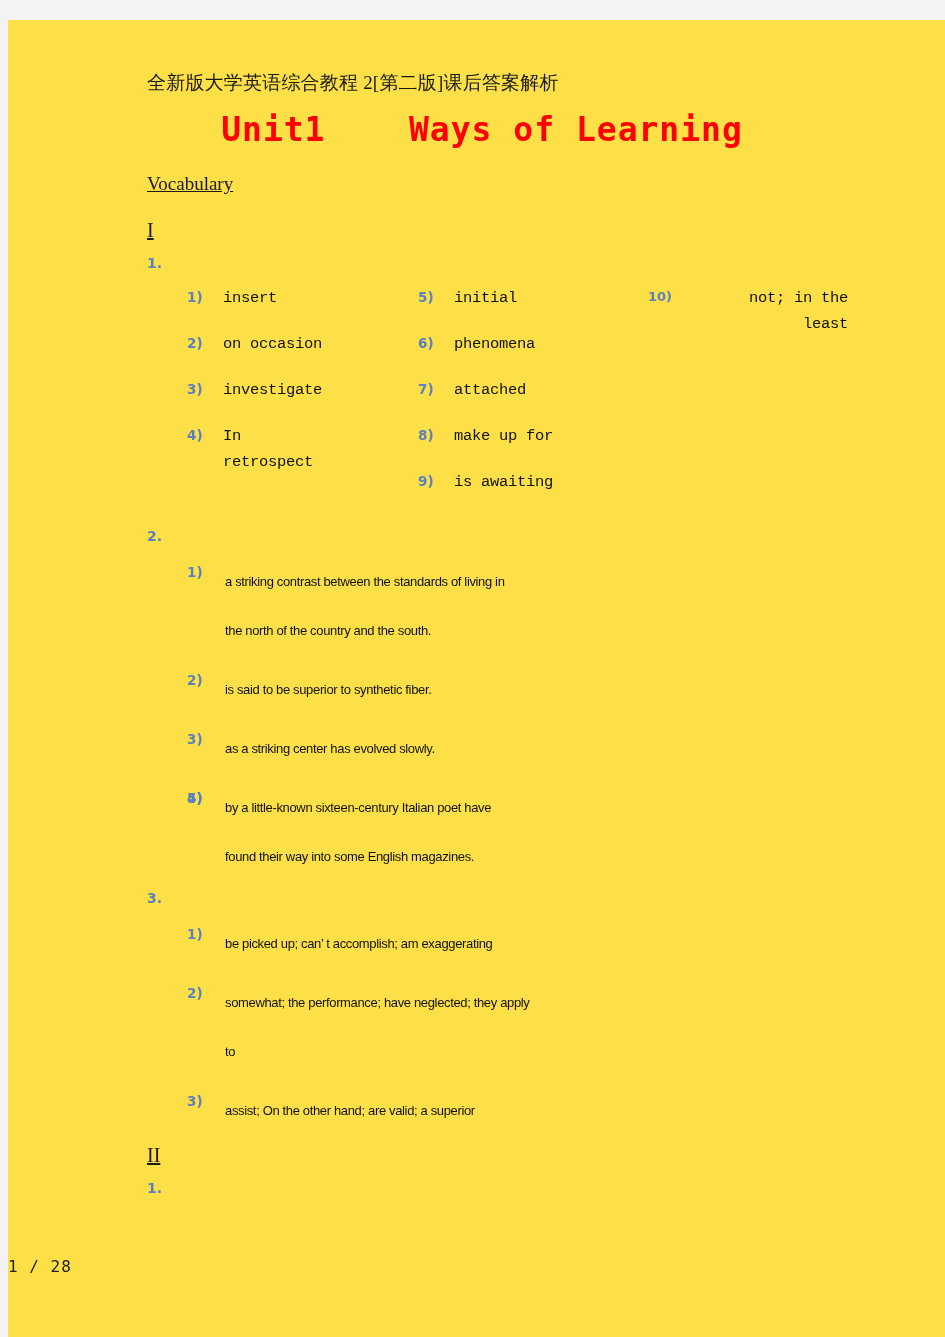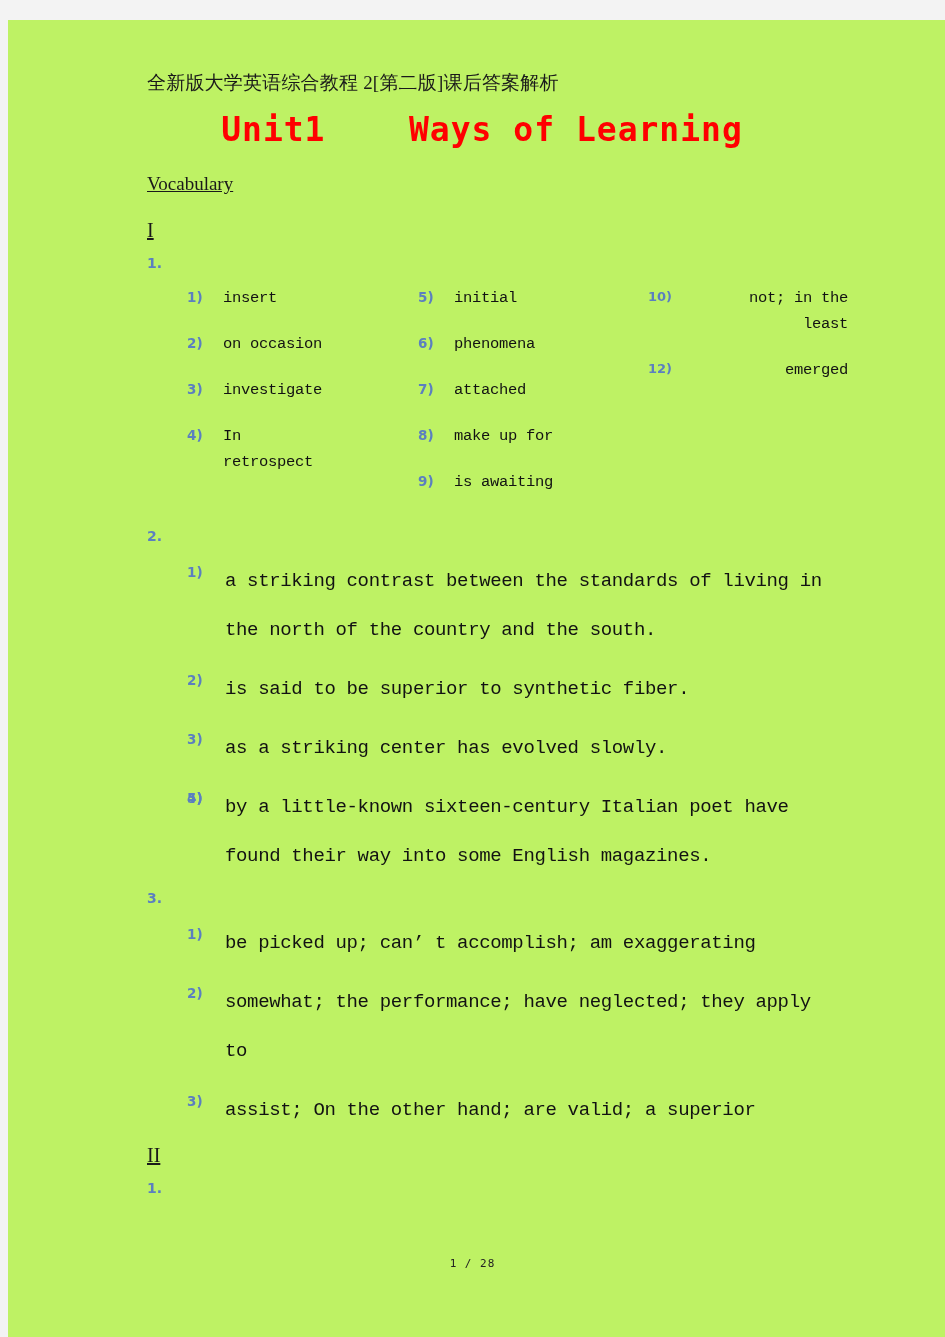--- a/index.html
+++ b/index.html
@@ -14,21 +14,21 @@
     font-family: "Liberation Serif", "DejaVu Serif", serif;
   }
 
   
   #page {
     position: absolute;
     left: 8px;
     top: 20px;
     width: 937px;
     height: 1317px;
-    background: #bef264;
+    background: #fde047;
     box-sizing: border-box;
   }
 
   #content {
     position: absolute;
     left: 139px;      
     top: 52px;
     width: 700px;
   }
 
@@ -130,38 +130,38 @@
   .sitem {
     position: relative;
     padding-left: 78px;
     margin-bottom: 10px;
   }
   .sitem .marker {
     left: 40px;
     line-height: 30px;
   }
   .stxt {
-    font-family: Liberation Mono, monospace;
-    font-size: 19px;
+    font-family: Liberation Sans, sans-serif;
+    font-size: 13px;
     color: #121212;
     line-height: 49px;
     letter-spacing: -0.35px;
     white-space: pre;
     display: block;
   }
 
   
   .page-footer {
     position: absolute;
     left: 0;
     right: 8px;
     top: 1237px;
-    text-align: center;
+    text-align: left;
     font-family: "DejaVu Sans Mono", "Liberation Mono", monospace;
-    font-size: 11px;
+    font-size: 16px;
     color: #222222;
     letter-spacing: 1px;
   }
 </style>
 </head>
 <body>
 
 <div id="page">
   <div id="content">
 
@@ -219,24 +219,20 @@
           <span class="itxt">is awaiting</span>
         </div>
       </div>
 
       <div class="col col-3">
         <div class="item">
           <span class="marker wide">10)</span>
           <span class="itxt">not; in the</span>
           <span class="itxt cont ind">least</span>
         </div>
-        <div class="item">
-          <span class="marker wide">12)</span>
-          <span class="itxt">emerged</span>
-        </div>
       </div>
 
     </div>
 
     <div class="num-head">2.</div>
 
     <div class="slist">
       <div class="sitem">
         <span class="marker">1)</span>
         <span class="stxt">a striking contrast between the standards of living in</span>

